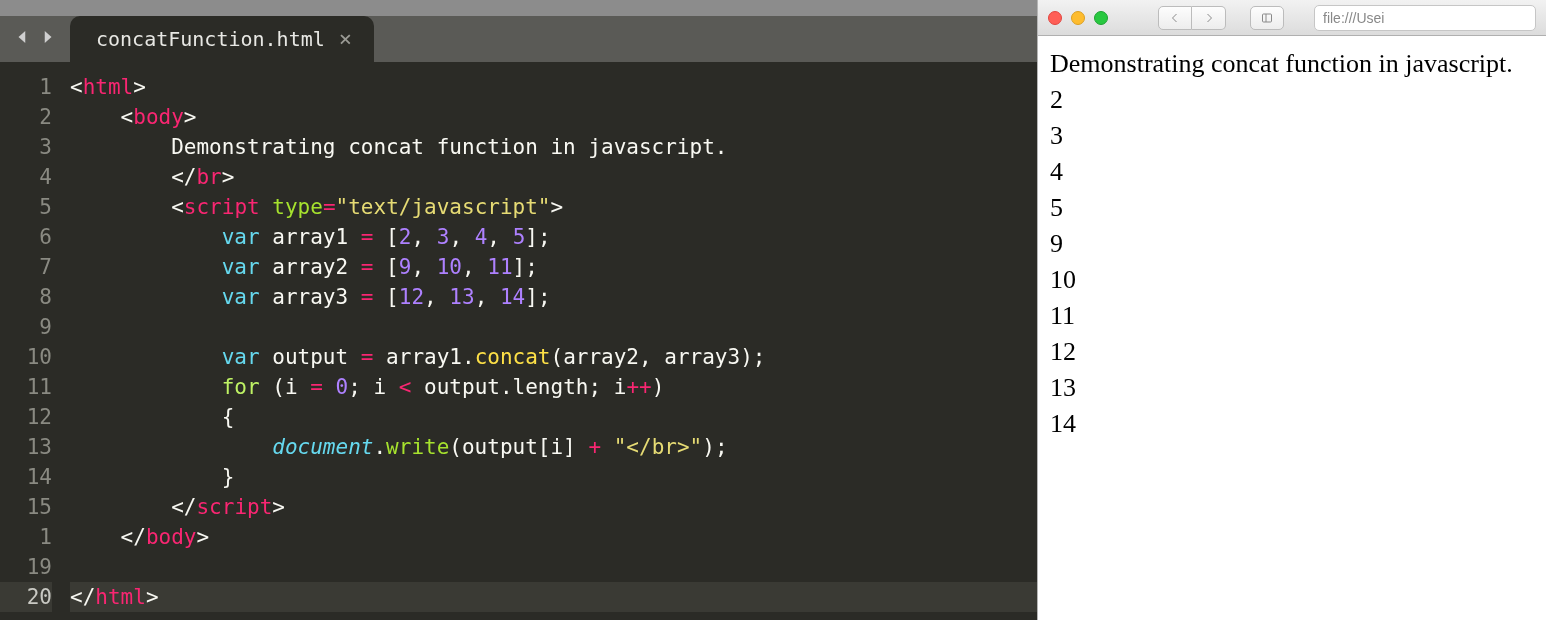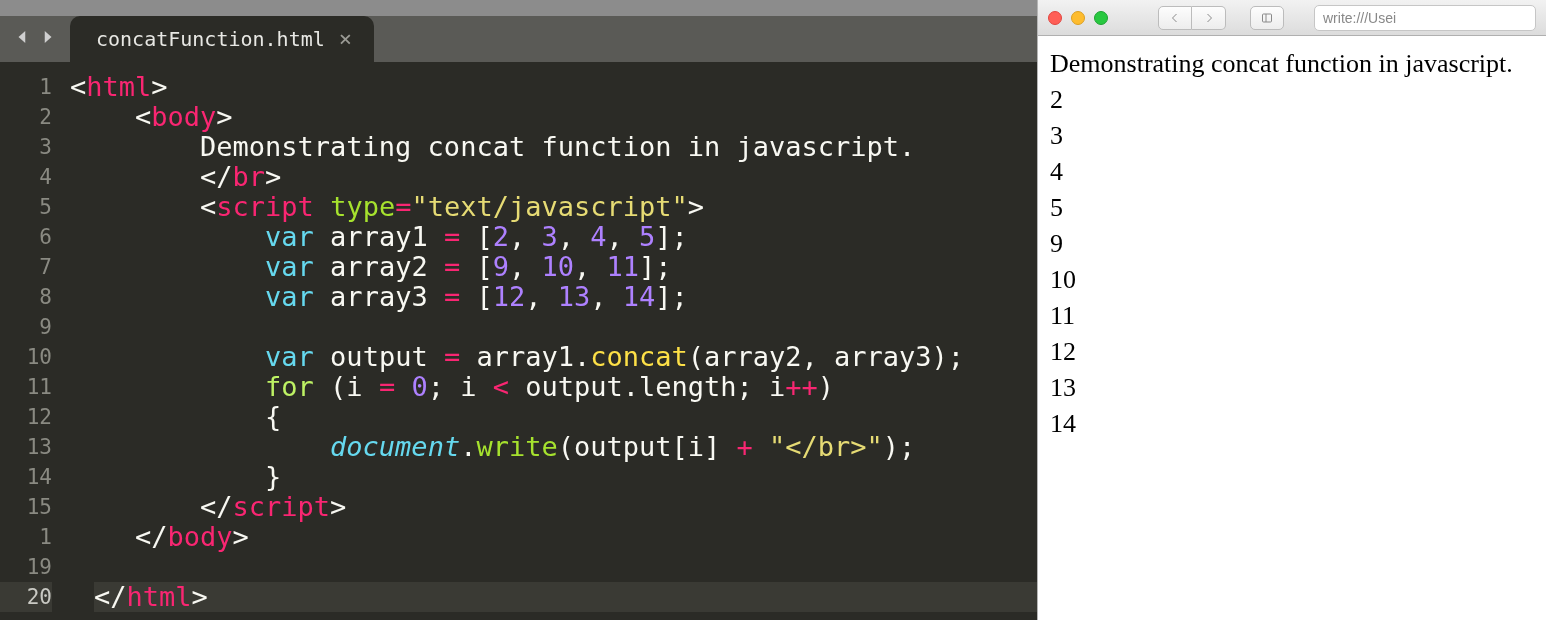--- a/index.html
+++ b/index.html
@@ -22,25 +22,25 @@
   .tab-close { color: #9a9a94; font-size: 22px; line-height: 1; cursor: pointer; }
   .code-area { display: flex; flex: 1; overflow: hidden; }
   .gutter {
     width: 70px; padding-top: 10px; text-align: right;
     color: #8a8a82; font-size: 21px; line-height: 30px;
     padding-right: 18px; user-select: none;
   }
   .gutter .ln { height: 30px; }
   .gutter .ln.active { background: #3a3a34; color: #c9c9c3; }
   .code {
-    flex: 1; padding-top: 10px; font-size: 27px; line-height: 30px;
+    flex: 1; padding-top: 10px; font-size: 21px; line-height: 30px;
     white-space: pre; font-family: inherit;
   }
   .code .line { height: 30px; }
-  .code .line.active { background: #3a3a34; margin-left: 24px; }
+  .code .line.active { background: #3a3a34; }
   .tagang { color: #f8f8f2; }   
   .tagname{ color: #f92672; }
   .attr   { color: #a6e22e; }
   .op     { color: #f92672; }
   .str    { color: #e6db74; }
   .kw     { color: #66d9ef; }
   .kw2    { color: #bef264; }
   .num    { color: #ae81ff; }
   .fn     { color: #fde047; }
   .obj    { color: #66d9ef; font-style: italic; }
@@ -149,21 +149,21 @@
               <polyline points="9,4 17,12 9,20"></polyline>
             </svg>
         </div>
       </div>
       <div class="chrome-btn" style="margin-left:14px">
         <svg viewBox="0 0 24 24">
             <rect x="3" y="4" width="18" height="16" rx="2"></rect>
             <line x1="10" y1="4" x2="10" y2="20"></line>
           </svg>
       </div>
-      <div class="addr">write:///Usei</div>
+      <div class="addr">file:///Usei</div>
     </div>
 
     <div class="browser-body">
       <div>Demonstrating concat function in javascript.</div>
       <div id="browser-output">
           <div>2</div>
           <div>3</div>
           <div>4</div>
           <div>5</div>
           <div>9</div>

